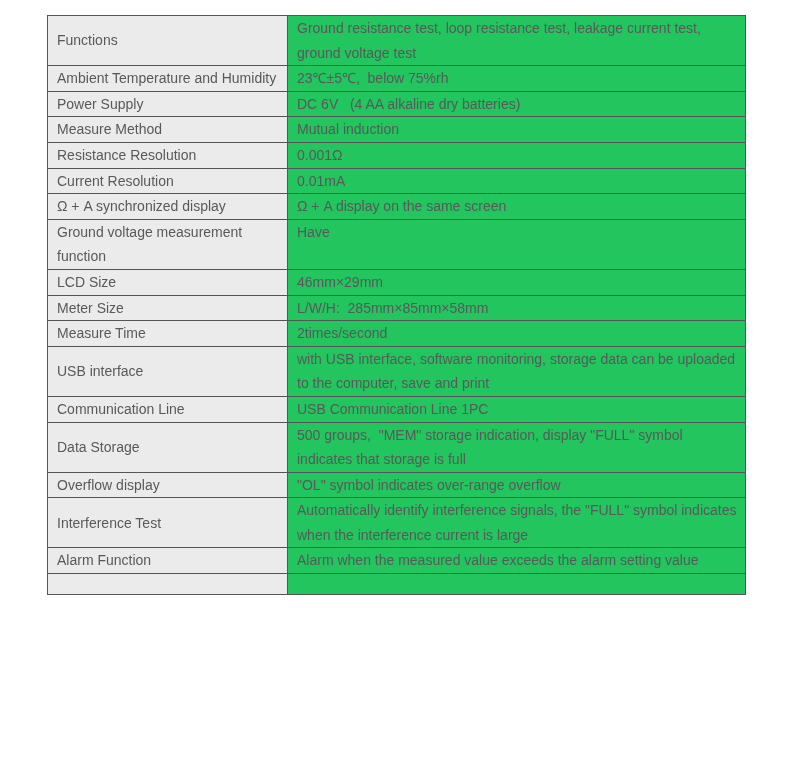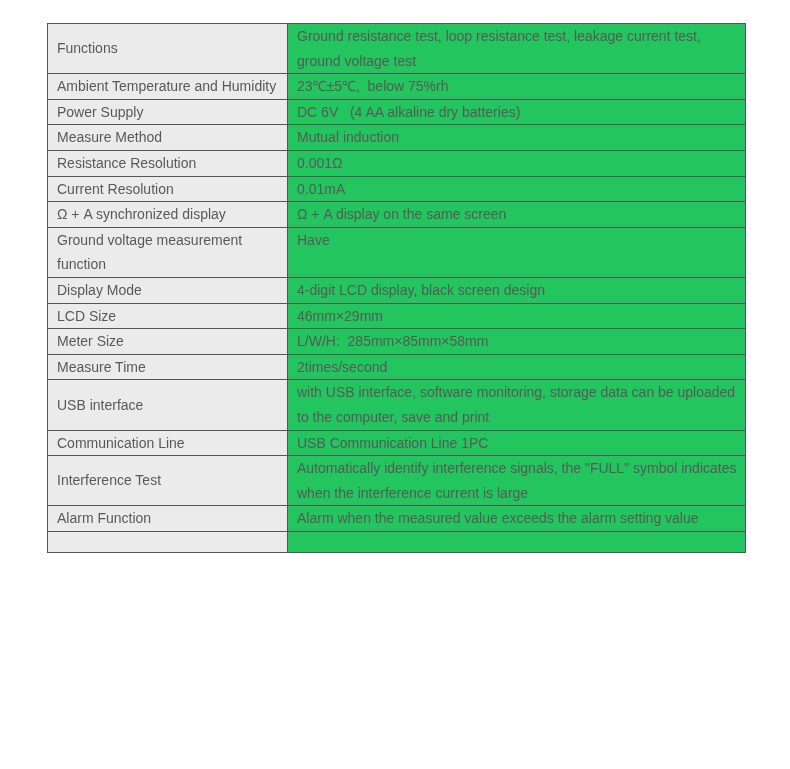--- a/index.html
+++ b/index.html
@@ -6,21 +6,21 @@
     margin: 0;
     padding: 0;
     background: var(--page-bg, #ffffff);
     width: 790px;
     height: 769px;
     overflow: hidden;
     font-family: "Liberation Sans", sans-serif;
   }
   .page {
     position: absolute;
-    top: 23px;
+    top: 15px;
     left: 47px;
     width: 698px;
   }
   table.spec {
     border-collapse: collapse;
     table-layout: fixed;
     width: 698px;
     font-size: 14px;
     color: var(--text, #595959);
   }
@@ -81,44 +81,48 @@
         </tr>
         <tr>
           <td class="label">Ω + A synchronized display</td>
           <td class="value">Ω + A display on the same screen</td>
         </tr>
         <tr>
           <td class="label">Ground voltage measurement function</td>
           <td class="value">Have</td>
         </tr>
         <tr>
-          <td class="label">Display Mode</td>
-          <td class="value">4-digit LCD display, black screen design</td>
-        </tr>
-        <tr>
           <td class="label">LCD Size</td>
           <td class="value">46mm×29mm</td>
         </tr>
         <tr>
           <td class="label">Meter Size</td>
           <td class="value">L/W/H:  285mm×85mm×58mm</td>
         </tr>
         <tr>
           <td class="label">Measure Time</td>
           <td class="value">2times/second</td>
         </tr>
         <tr>
           <td class="label">USB interface</td>
           <td class="value">with USB interface, software monitoring, storage data can be uploaded to the computer, save and print</td>
         </tr>
         <tr>
           <td class="label">Communication Line</td>
           <td class="value">USB Communication Line 1PC</td>
         </tr>
         <tr>
+          <td class="label">Data Storage</td>
+          <td class="value">500 groups,  "MEM" storage indication, display "FULL" symbol indicates that storage is full</td>
+        </tr>
+        <tr>
+          <td class="label">Overflow display</td>
+          <td class="value">"OL" symbol indicates over-range overflow</td>
+        </tr>
+        <tr>
           <td class="label">Interference Test</td>
           <td class="value">Automatically identify interference signals, the "FULL" symbol indicates when the interference current is large</td>
         </tr>
         <tr>
           <td class="label">Alarm Function</td>
           <td class="value">Alarm when the measured value exceeds the alarm setting value</td>
         </tr>
         <tr class="partial">
           <td class="label"></td>
           <td class="value"></td>

